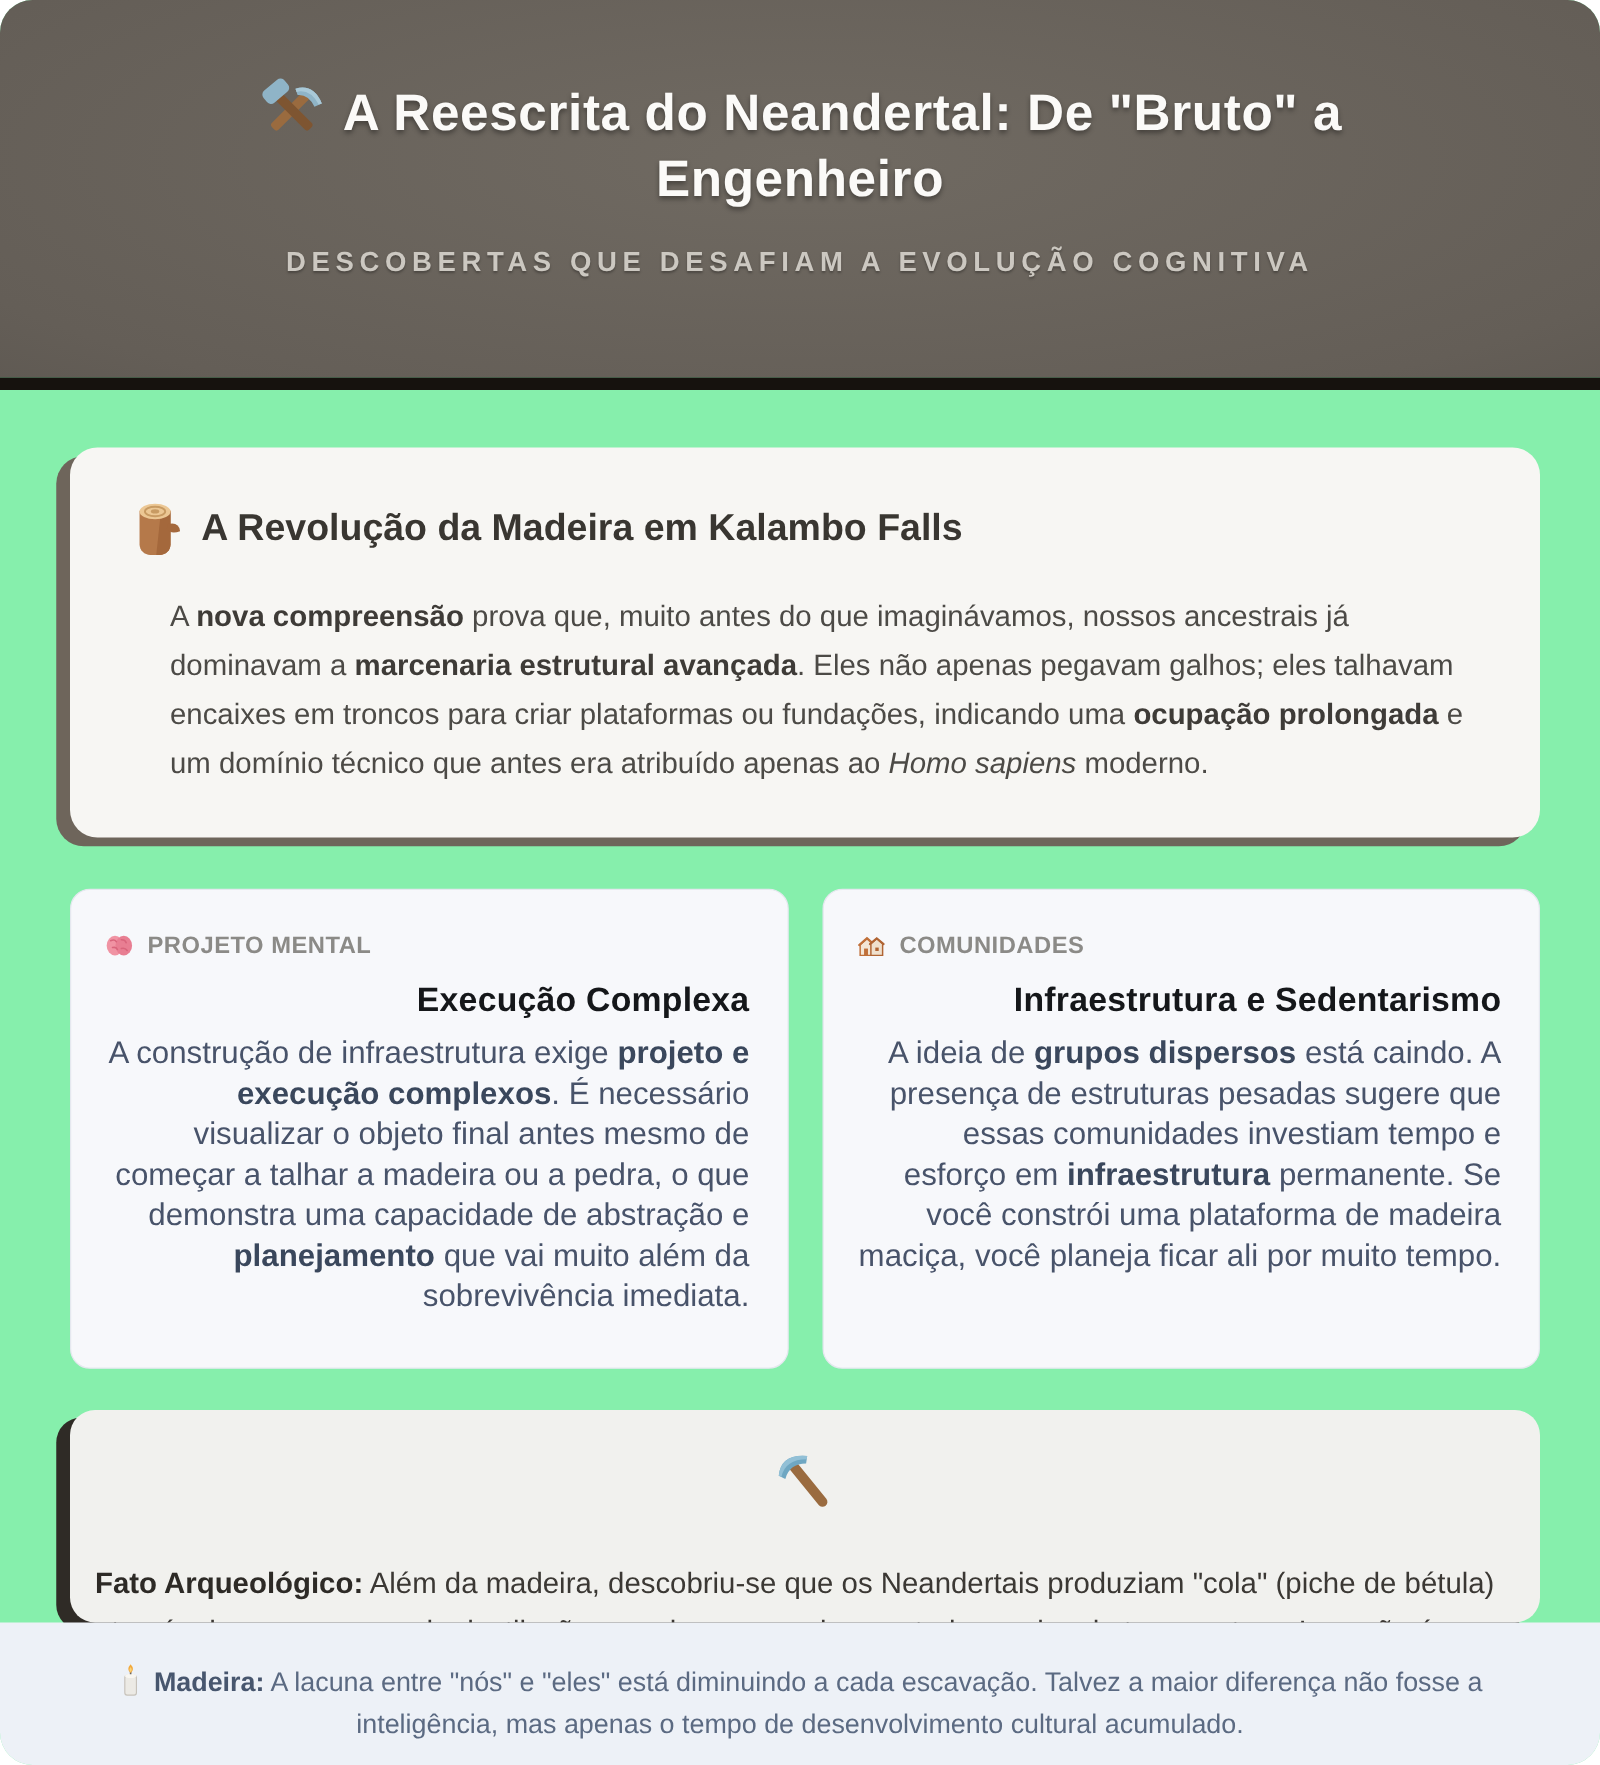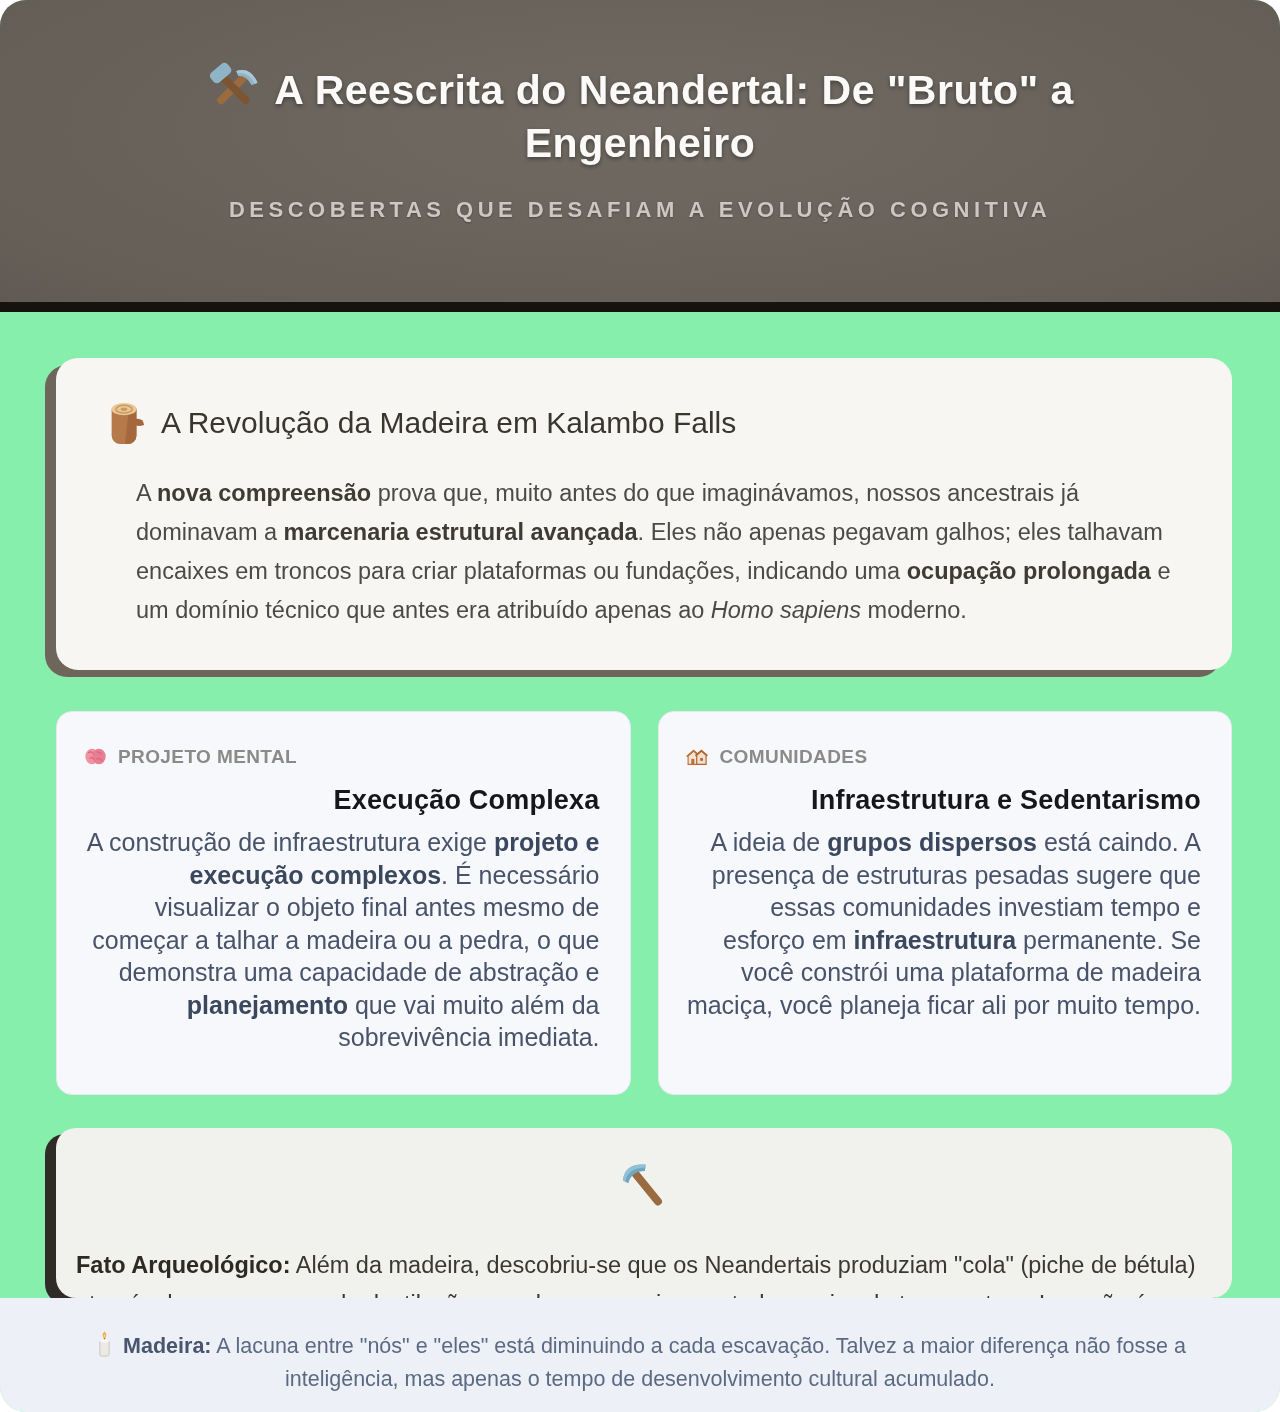--- a/index.html
+++ b/index.html
@@ -48,21 +48,21 @@
   
   .hero-card {
     margin: 46px 48px 0 56px;
     background: #f7f6f3;
     border-radius: 22px;
     box-shadow: -11px 7px 0 0 #6e655b;
     padding: 42px 48px 40px;
   }
   .hero-card h2 {
     display: flex; align-items: center; gap: 15px;
-    font-size: 30px; font-weight: 400; color: #393631;
+    font-size: 30px; font-weight: 700; color: #393631;
   }
   .hero-card h2 .icon { width: 42px; height: 46px; flex: none; }
   .hero-card .body-text {
     margin-top: 28px;
     font-size: 23.5px; line-height: 1.66; color: #4c4a46; margin-left: 32px;
   }
   .hero-card .body-text strong { color: #3e3b37; }
 
   
   .two-col {

